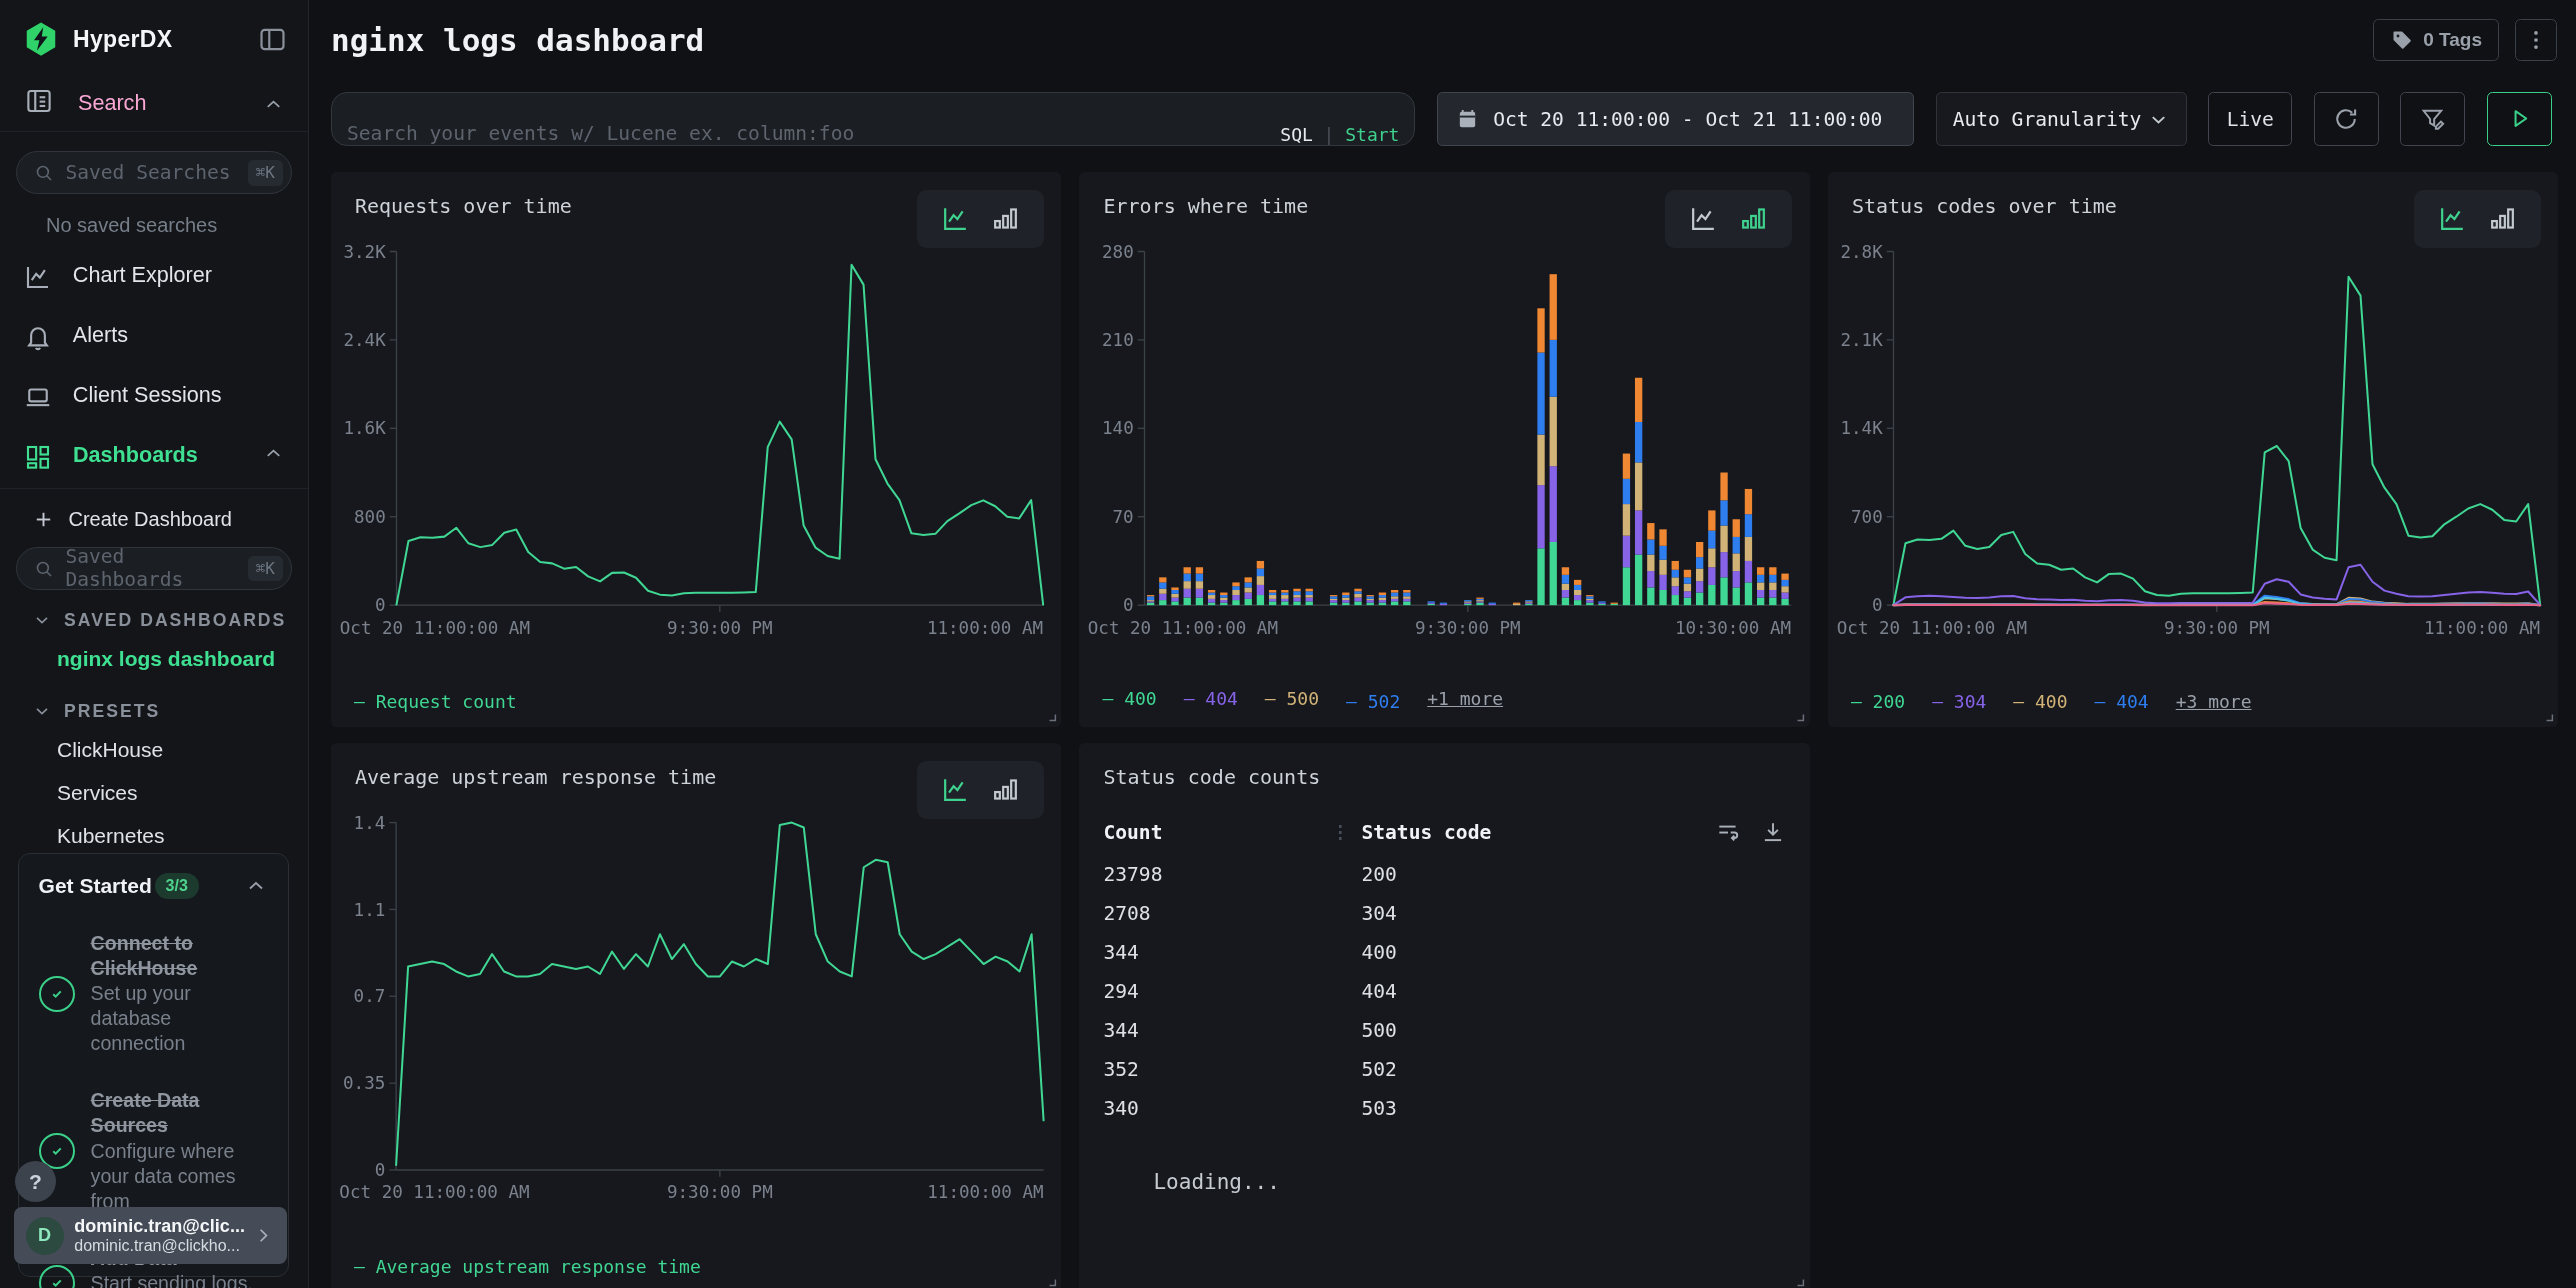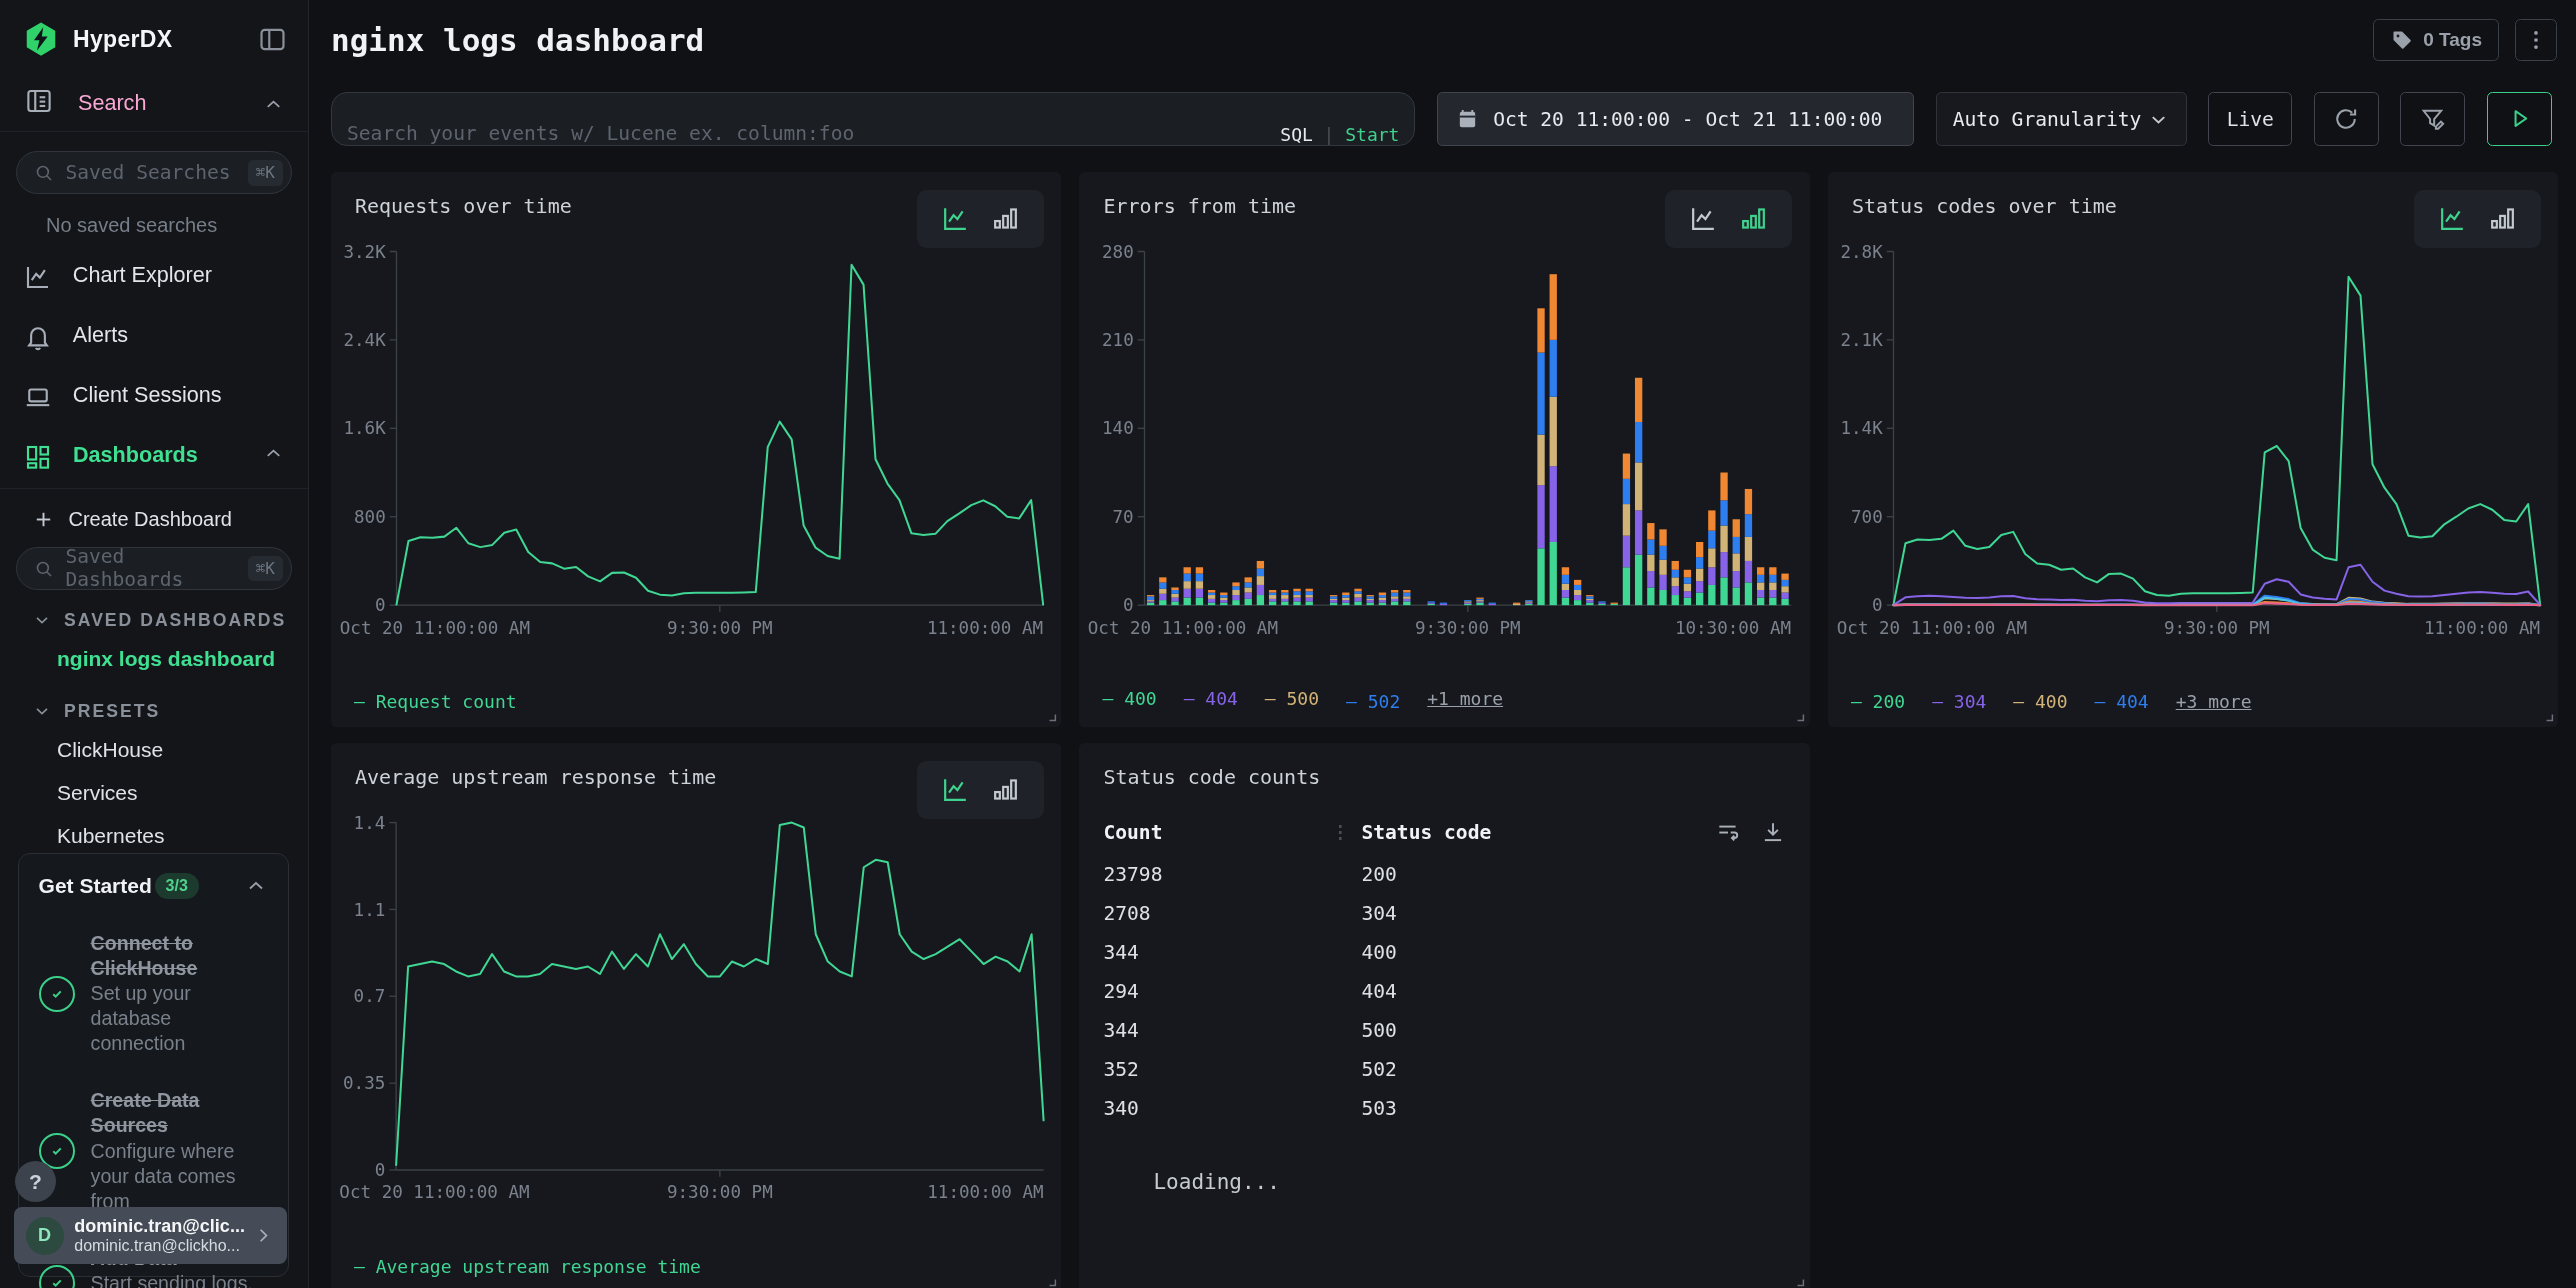--- a/index.html
+++ b/index.html
@@ -424,21 +424,21 @@
           <span class="lg-item" style="color: rgb(64, 214, 147);">— Request count</span>
         </div>
       <span class="corner">
         <svg viewBox="0 0 24 24" width="17.6" height="17.6" fill="none" stroke="currentColor" stroke-width="2">
             <polyline points="21,13 21,21 13,21"></polyline>
           </svg>
       </span>
     </section>
 
     <section class="panel">
-      <div class="panel-title">Errors from time</div>
+      <div class="panel-title">Errors where time</div>
       <div class="toggle">
         <span class="t-icon t-line">
           <svg viewBox="0 0 24 24" width="31" height="31" fill="none" stroke="currentColor" stroke-width="1.7">
               <path d="M4 4v16h16"></path>
               <polyline points="7,14.5 10.5,9.5 13.5,12.5 17.5,6.5"></polyline>
             </svg>
         </span>
         <span class="t-icon t-bar active">
           <svg viewBox="0 0 24 24" width="31" height="31" fill="none" stroke="currentColor" stroke-width="1.7">
               <rect x="4" y="14" width="3.6" height="5"></rect>

